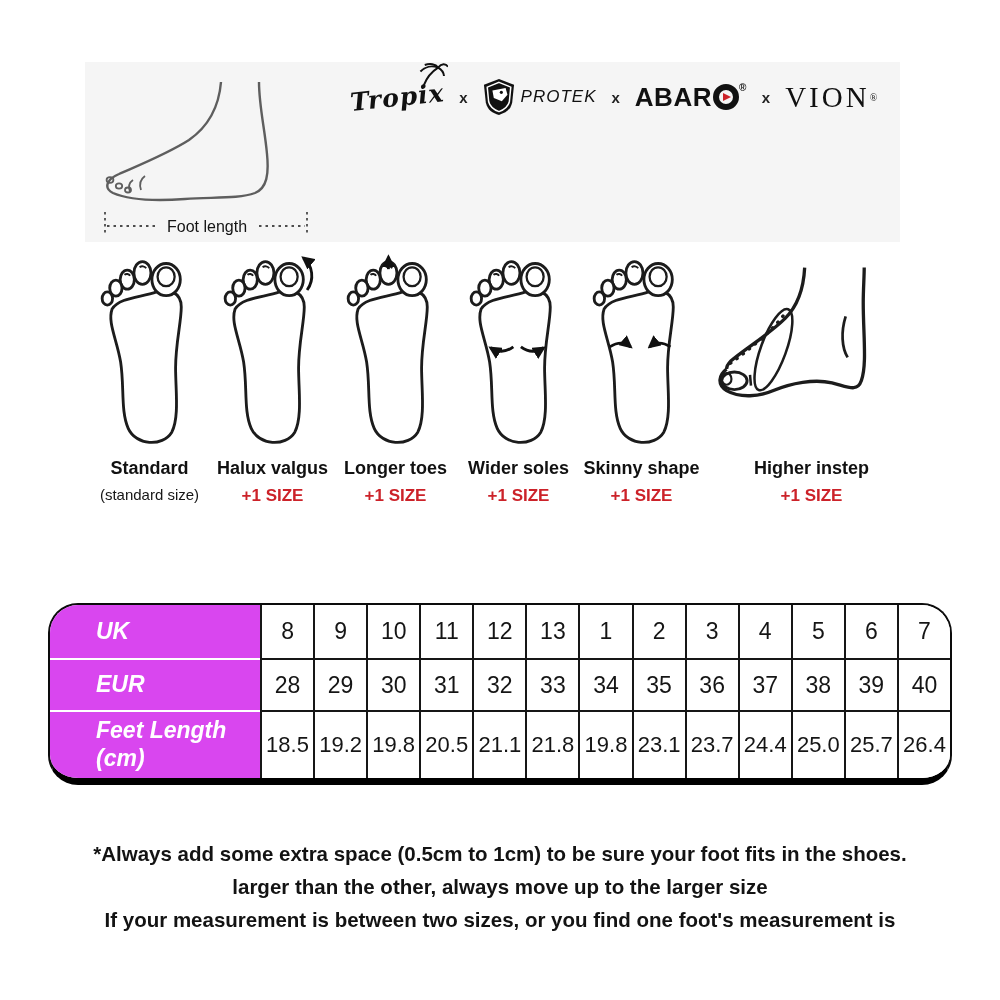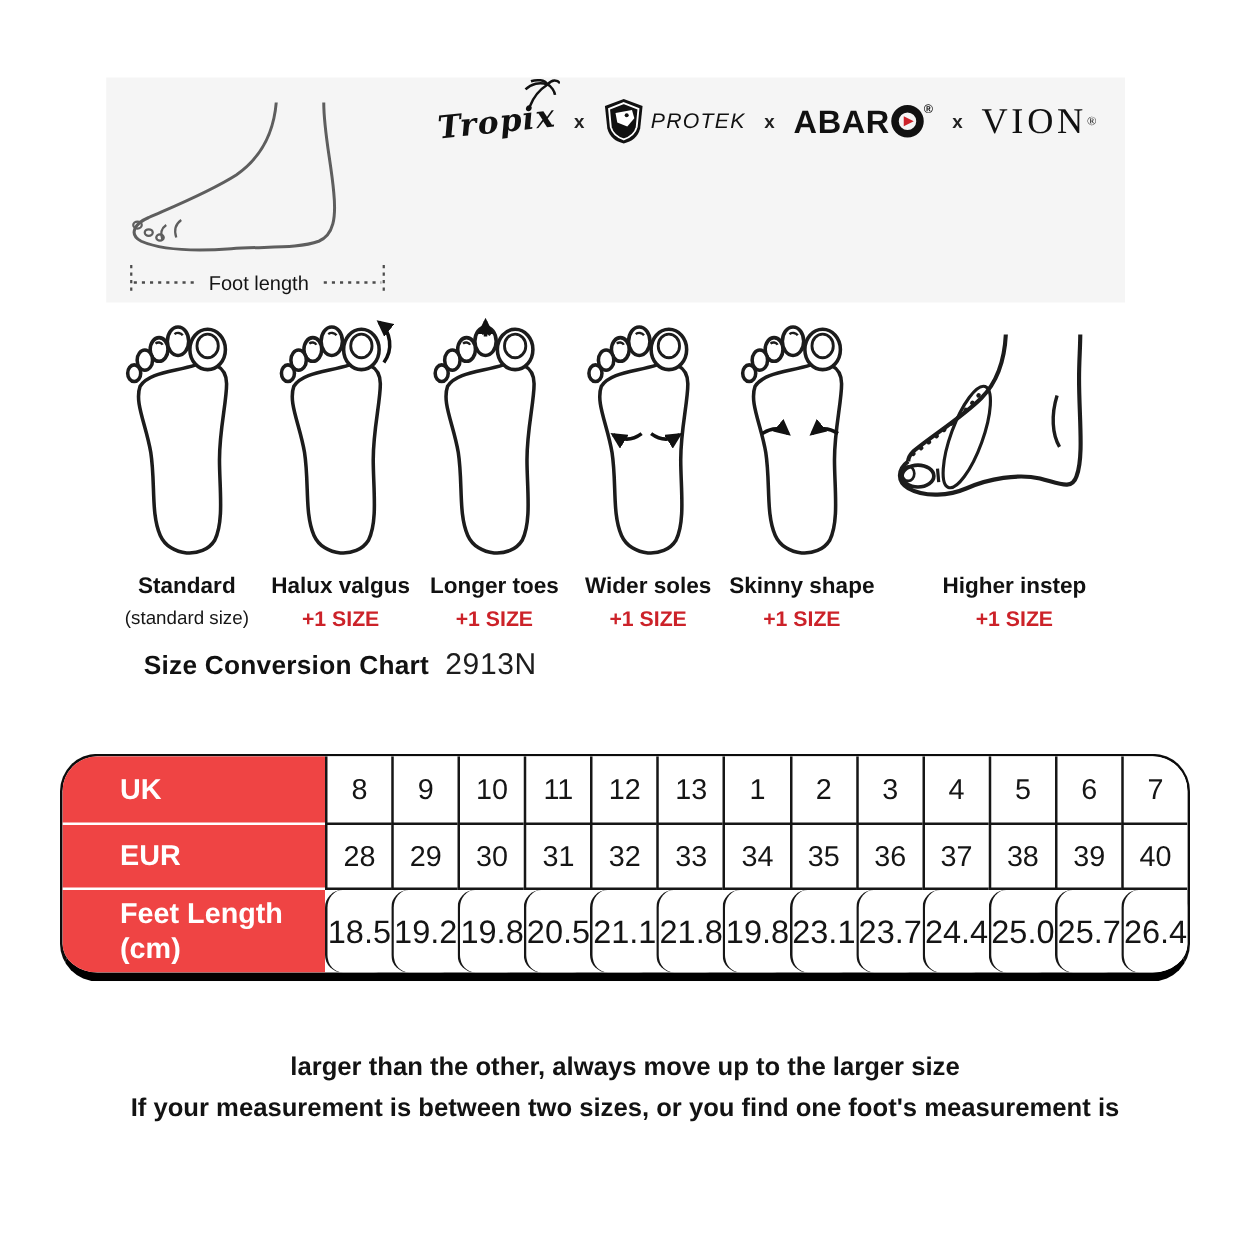--- a/index.html
+++ b/index.html
@@ -36,25 +36,25 @@
   
   .chart-heading { position:absolute; left:115px; top:518px; display:flex; align-items:baseline; gap:13px; }
   .chart-heading .t1 { font-size:21px; font-weight:700; letter-spacing:0.2px; }
   .chart-heading .t2 { font-size:24px; font-weight:400; color:#1d1d1d; letter-spacing:0.5px; }
   
   .size-table { position:absolute; left:48px; top:603px; width:904px; border:2px solid #0c0c0c; border-bottom:7px solid #000; border-radius:30px; overflow:hidden; background:#fff; }
   .t-row { display:grid; grid-template-columns:210px repeat(13, 1fr); }
   .t-row:nth-child(1) { height:55px; }
   .t-row:nth-child(2) { height:52px; }
   .t-row:nth-child(3) { height:66px; }
-  .t-label { background:#ef4444; color:#fff; font-weight:700; font-size:23px; display:flex; flex-direction:column; justify-content:center; padding-left:46px; line-height:1.2; }
+  .t-label { background:#d946ef; color:#fff; font-weight:700; font-size:23px; display:flex; flex-direction:column; justify-content:center; padding-left:46px; line-height:1.2;font-style:italic; }
   .t-row:not(:last-child) .t-label { border-bottom:2px solid #fff; }
   .t-cell { display:flex; align-items:center; justify-content:center; font-size:23px; color:#151515; border-left:2px solid #161616; background:#fff; }
   .t-row:not(:last-child) .t-cell { border-bottom:2px solid #161616; }
-  .t-row:nth-child(3) .t-cell { font-size:26px;border-radius:14px; }
+  .t-row:nth-child(3) .t-cell { font-size:22px; }
   
   .footnote { position:absolute; top:838px; left:0; width:100%; text-align:center; font-size:20.5px; font-weight:600; line-height:1.6; color:#131313; }
   .hidden-defs { position:absolute; width:0; height:0; overflow:hidden; }
 </style>
 </head>
 <body>
 
 <svg class="hidden-defs" aria-hidden="true">
   <defs>
     <marker id="ah" viewBox="0 0 10 10" refX="8" refY="5" markerWidth="4.6" markerHeight="4.6" orient="auto-start-reverse">
@@ -186,24 +186,20 @@
         <path d="M42,122 L43,133" fill="none" stroke="#1c1c1c" stroke-width="2.6"></path>
         <path d="M140,62 C135,78 136,94 142,104" fill="none" stroke="#1c1c1c" stroke-width="2.8"></path>
         <ellipse cx="66" cy="96" rx="13" ry="44" transform="rotate(20 66 96)" fill="none" stroke="#1c1c1c" stroke-width="2.6"></ellipse>
         <path d="M22,110 C44,94 66,76 80,56" fill="none" stroke="#1c1c1c" stroke-width="3.4" stroke-dasharray="0.5 7.5" stroke-linecap="round"></path>
       </svg>
       <div class="ft-title">Higher instep</div>
       <div class="ft-sub">+1 SIZE</div>
     </div>
   </section>
 
-  <div class="chart-heading">
-    <span class="t1">Size Conversion Chart</span>
-    <span class="t2">2913N</span>
-  </div>
 
   <div class="size-table" id="size-table">
       <div class="t-row">
         <div class="t-label">
           <div>UK</div>
         </div>
         <div class="t-cell">8</div>
         <div class="t-cell">9</div>
         <div class="t-cell">10</div>
         <div class="t-cell">11</div>
@@ -250,17 +246,18 @@
         <div class="t-cell">23.1</div>
         <div class="t-cell">23.7</div>
         <div class="t-cell">24.4</div>
         <div class="t-cell">25.0</div>
         <div class="t-cell">25.7</div>
         <div class="t-cell">26.4</div>
       </div>
     </div>
 
   <div class="footnote">
+    <div>*Always add some extra space (0.5cm to 1cm) to be sure your foot fits in the shoes.</div>
     <div>larger than the other, always move up to the larger size</div>
     <div>If your measurement is between two sizes, or you find one foot's measurement is</div>
   </div>
 
 </div>
 
 </body></html>

